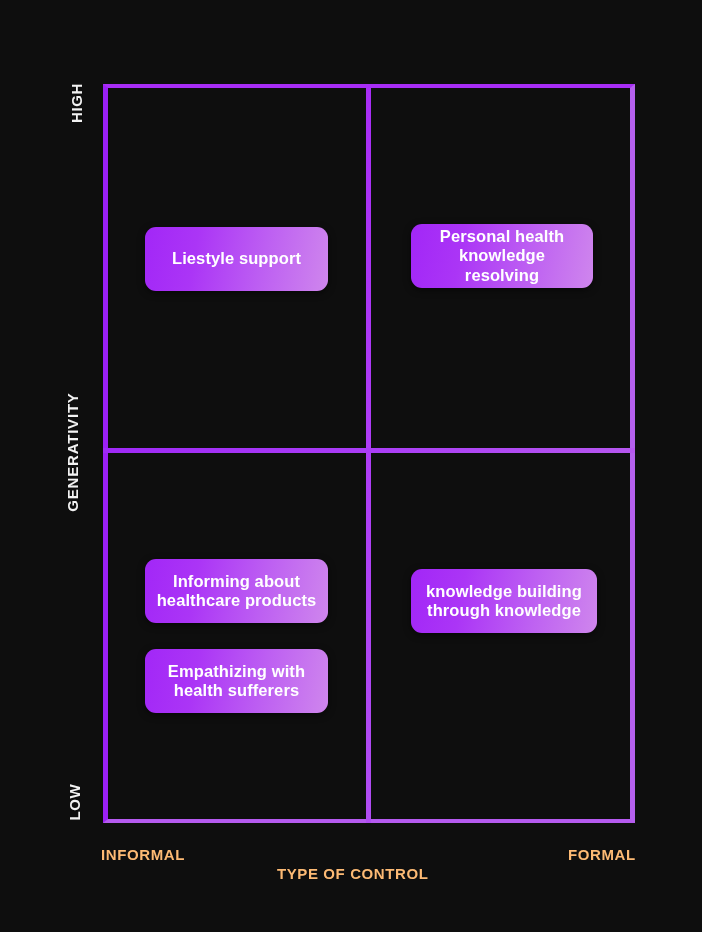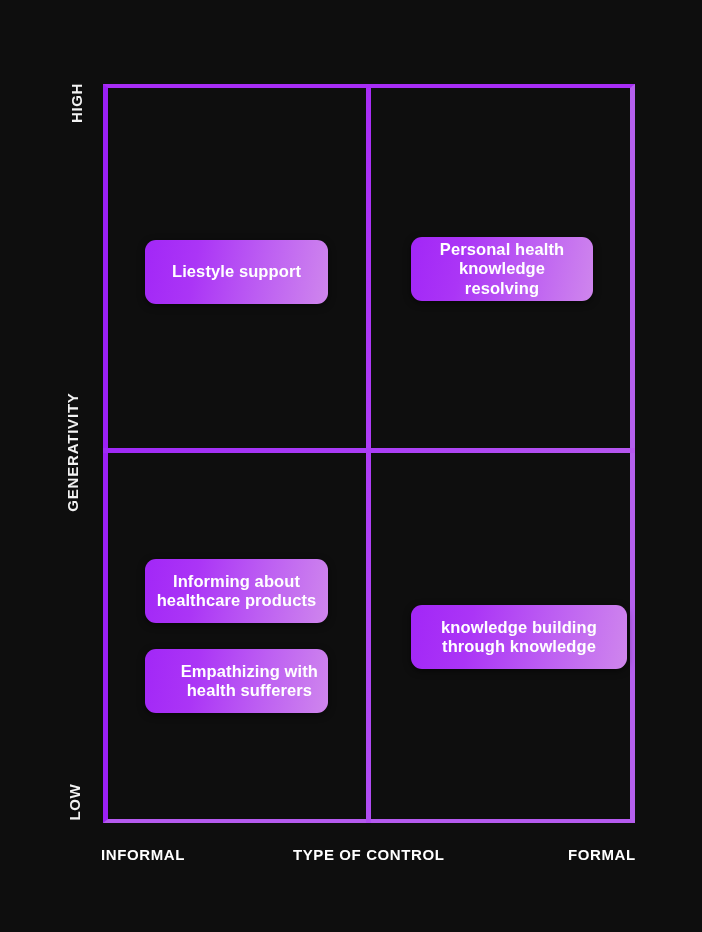--- a/index.html
+++ b/index.html
@@ -54,30 +54,30 @@
     width: 190px;
     height: 18px;
     line-height: 18px;
     font-size: 15px;
     letter-spacing: 0.8px;
   }
 
   
   .h-label {
     position: absolute;
-    color: #ffffff;
+    color: #fdba74;
     font-size: 15px;
     font-weight: 700;
     letter-spacing: 0.6px;
     white-space: nowrap;
     top: 846px;
     line-height: 18px;
   }
   #label-informal { left: 101px; }
-  #label-type-of-control { left: 293px; }
+  #label-type-of-control { left: 277px; margin-top: 19px; }
   #label-formal { left: 568px; }
 
   
   #quadrant-frame {
     position: absolute;
     left: 103px;
     top: 84px;
     width: 532px;
     height: 739px;
     box-sizing: border-box;
@@ -120,47 +120,46 @@
     font-weight: 600;
     line-height: 1.17;
     letter-spacing: 0.1px;
     padding: 4px 10px;
     box-shadow: 0 2px 7px rgba(0,0,0,0.55);
   }
   .card span { display: block; }
 
   #card-lifestyle-support {
     left: 145px;
-    top: 240px;
+    top: 227px;
     width: 183px;
     height: 64px;
   }
   #card-personal-health {
     left: 411px;
-    top: 237px;
+    top: 224px;
     width: 182px;
     height: 64px;
   }
   #card-informing-products {
     left: 145px;
     top: 559px;
     width: 183px;
     height: 64px;
   }
   #card-empathizing {
     left: 145px;
     top: 649px;
     width: 183px;
     height: 64px;
-    justify-content: flex-end;
   }
   #card-knowledge-building {
     left: 411px;
-    top: 605px;
-    width: 216px;
+    top: 569px;
+    width: 186px;
     height: 64px;
   }
 </style>
 </head>
 <body>
 
 <div id="matrix-root">
 
   <div class="v-label" id="label-high">HIGH</div>
 

